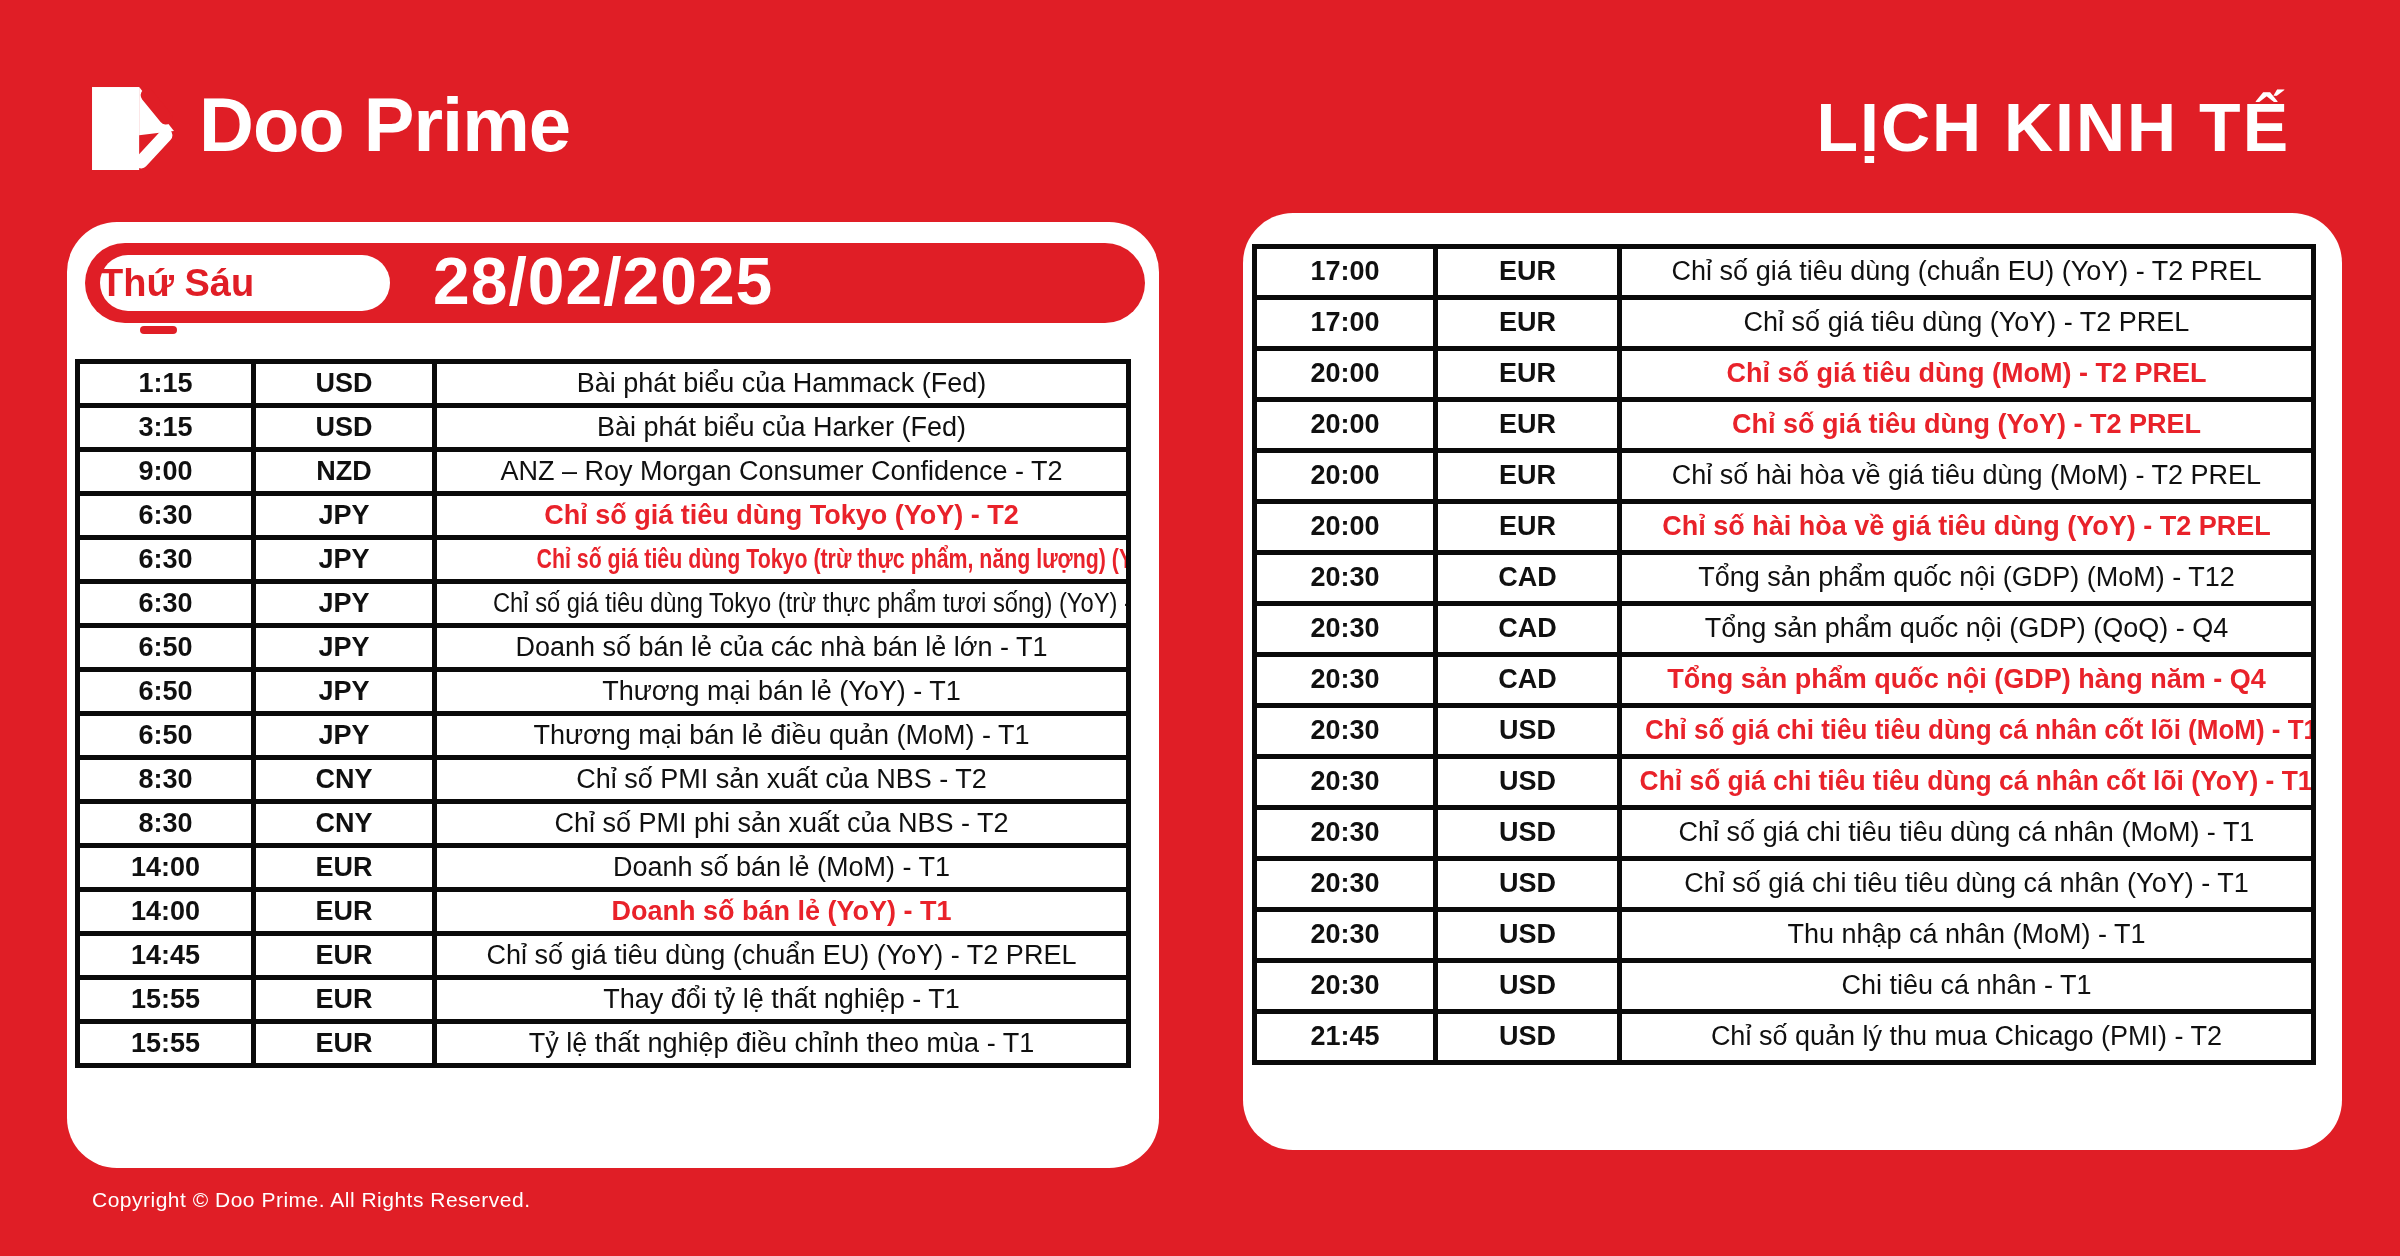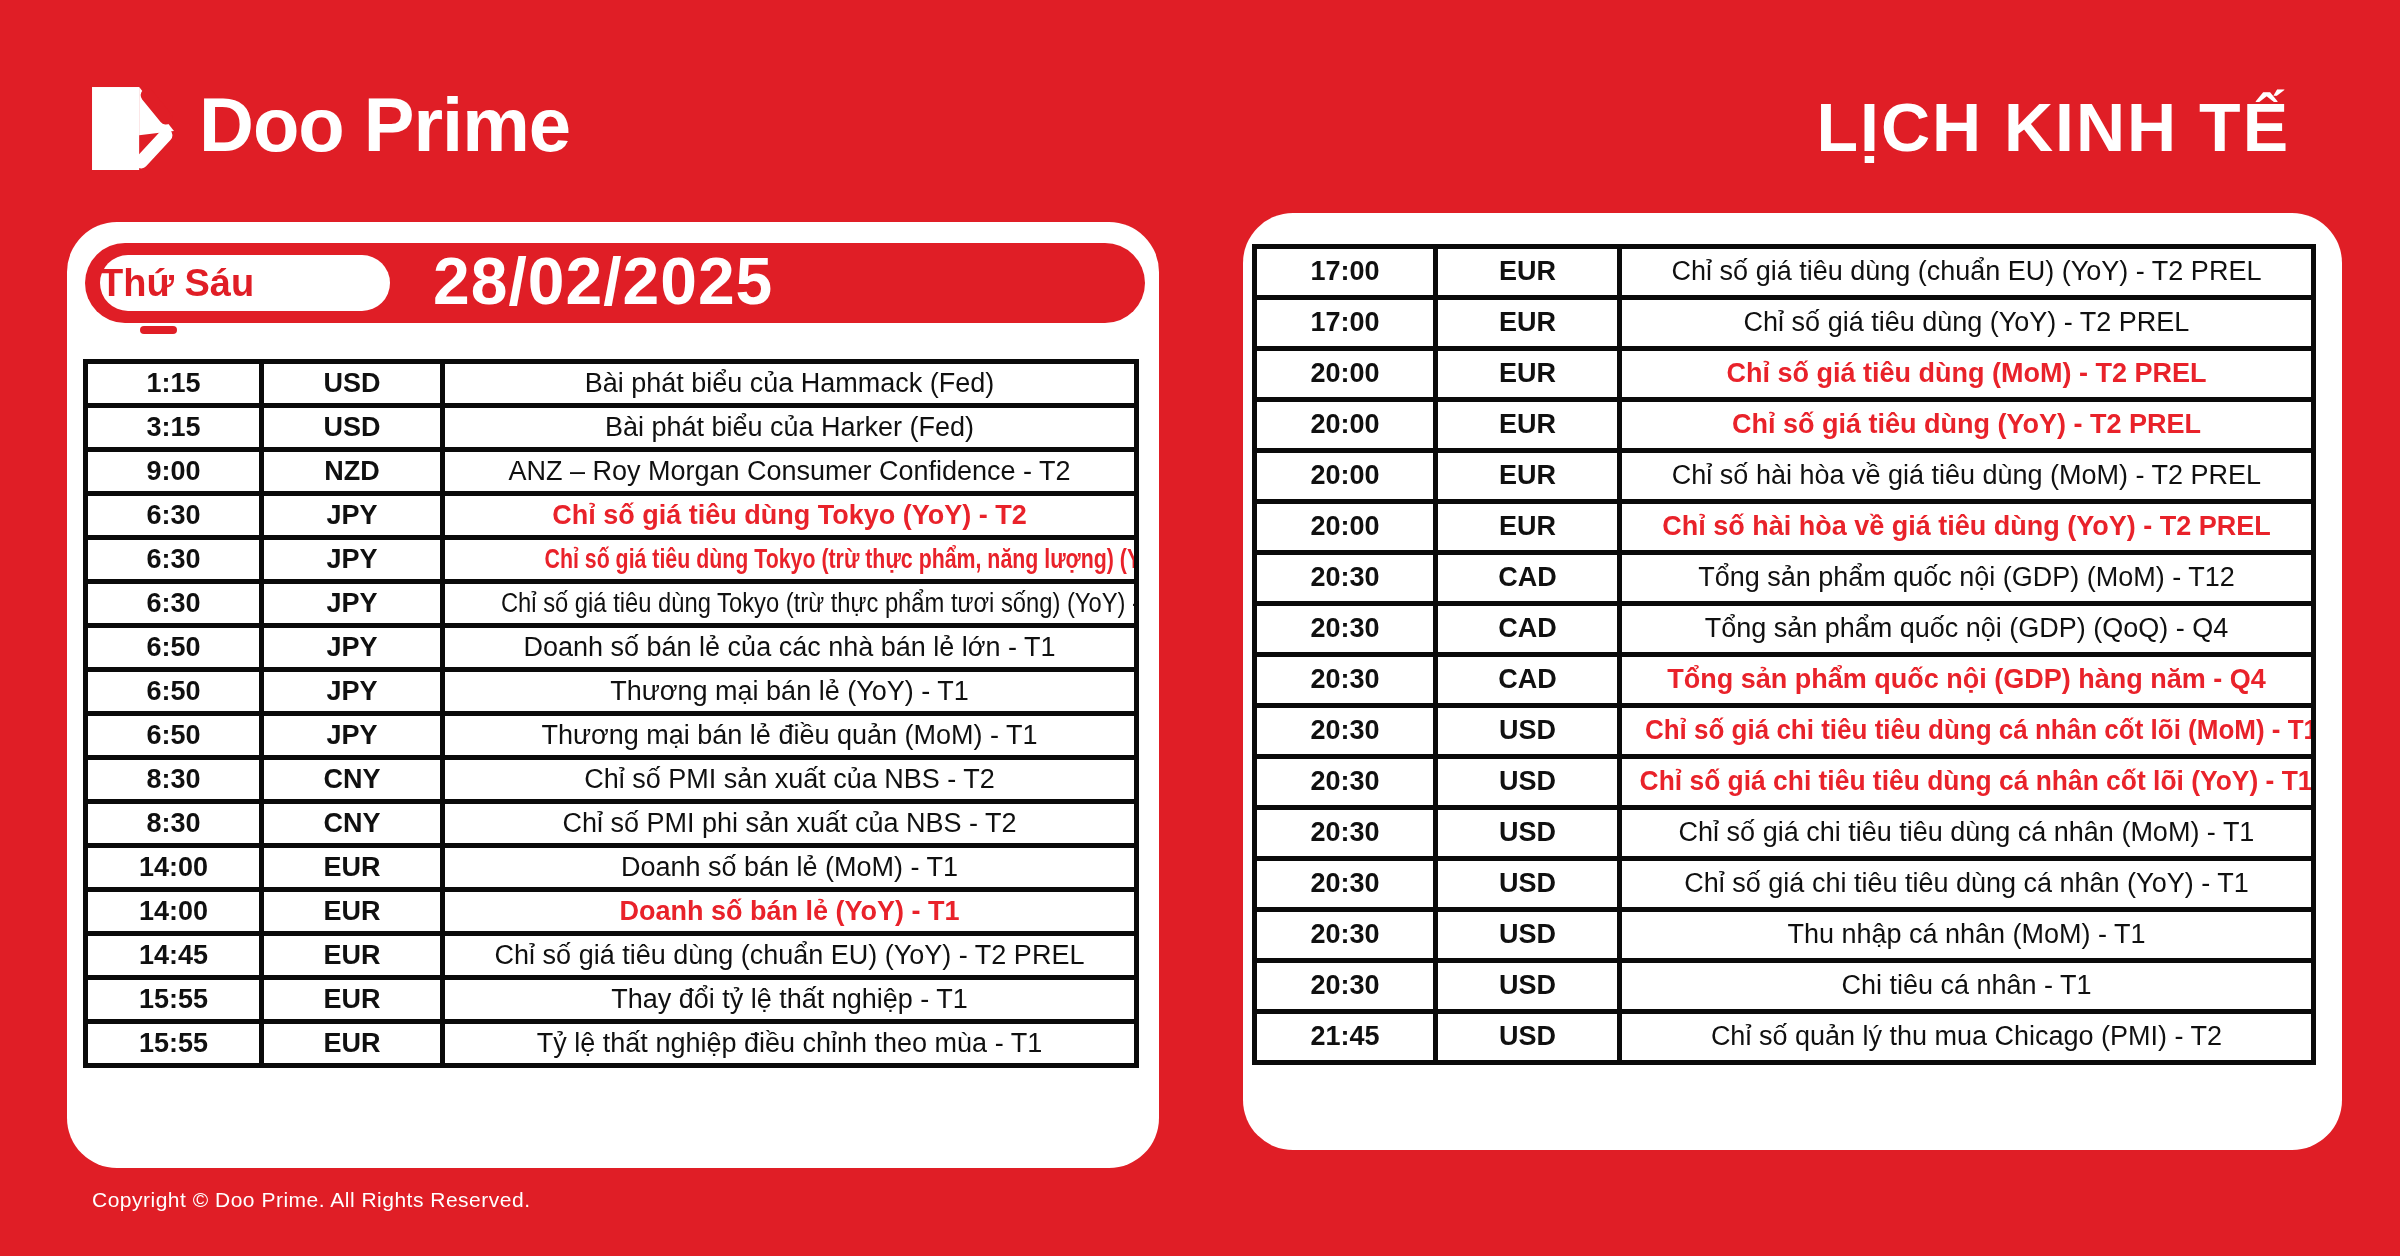--- a/index.html
+++ b/index.html
@@ -41,21 +41,21 @@
   .date-text{margin-left:43px;color:#fff;font-weight:bold;font-size:66px;letter-spacing:1px;line-height:1;padding-bottom:4px;}
   .red-dash{position:absolute;left:73px;top:104px;width:37px;height:8px;border-radius:4px;background:var(--background-red);}
   
   table.events{border-collapse:collapse;table-layout:fixed;background:#fff;position:absolute;}
   table.events td{
     border:5px solid var(--table-border-black);
     text-align:center;vertical-align:middle;
     padding:0 10px;overflow:hidden;white-space:nowrap;
     color:#101010;font-size:27px;line-height:1.15;
   }
-  .tbl-left{left:16px;top:137px;width:1056px;}
+  .tbl-left{left:8px;top:137px;width:1056px;}
   .tbl-left td{height:44px;}
   .tbl-right{left:9px;top:31px;width:1064px;padding-left:44px;}
   .tbl-right td{height:51px;}
   td.time,td.cur{font-weight:bold;color:#0b0b0b;}
   tr.hl td.evt{color:var(--highlight-red);font-weight:bold;}
   .fit{display:inline-block;white-space:nowrap;transform-origin:center center;}
   
   .copyright{
     position:absolute;left:92px;top:1188px;color:#fff;
     font-size:21px;letter-spacing:0.5px;font-weight:normal;

